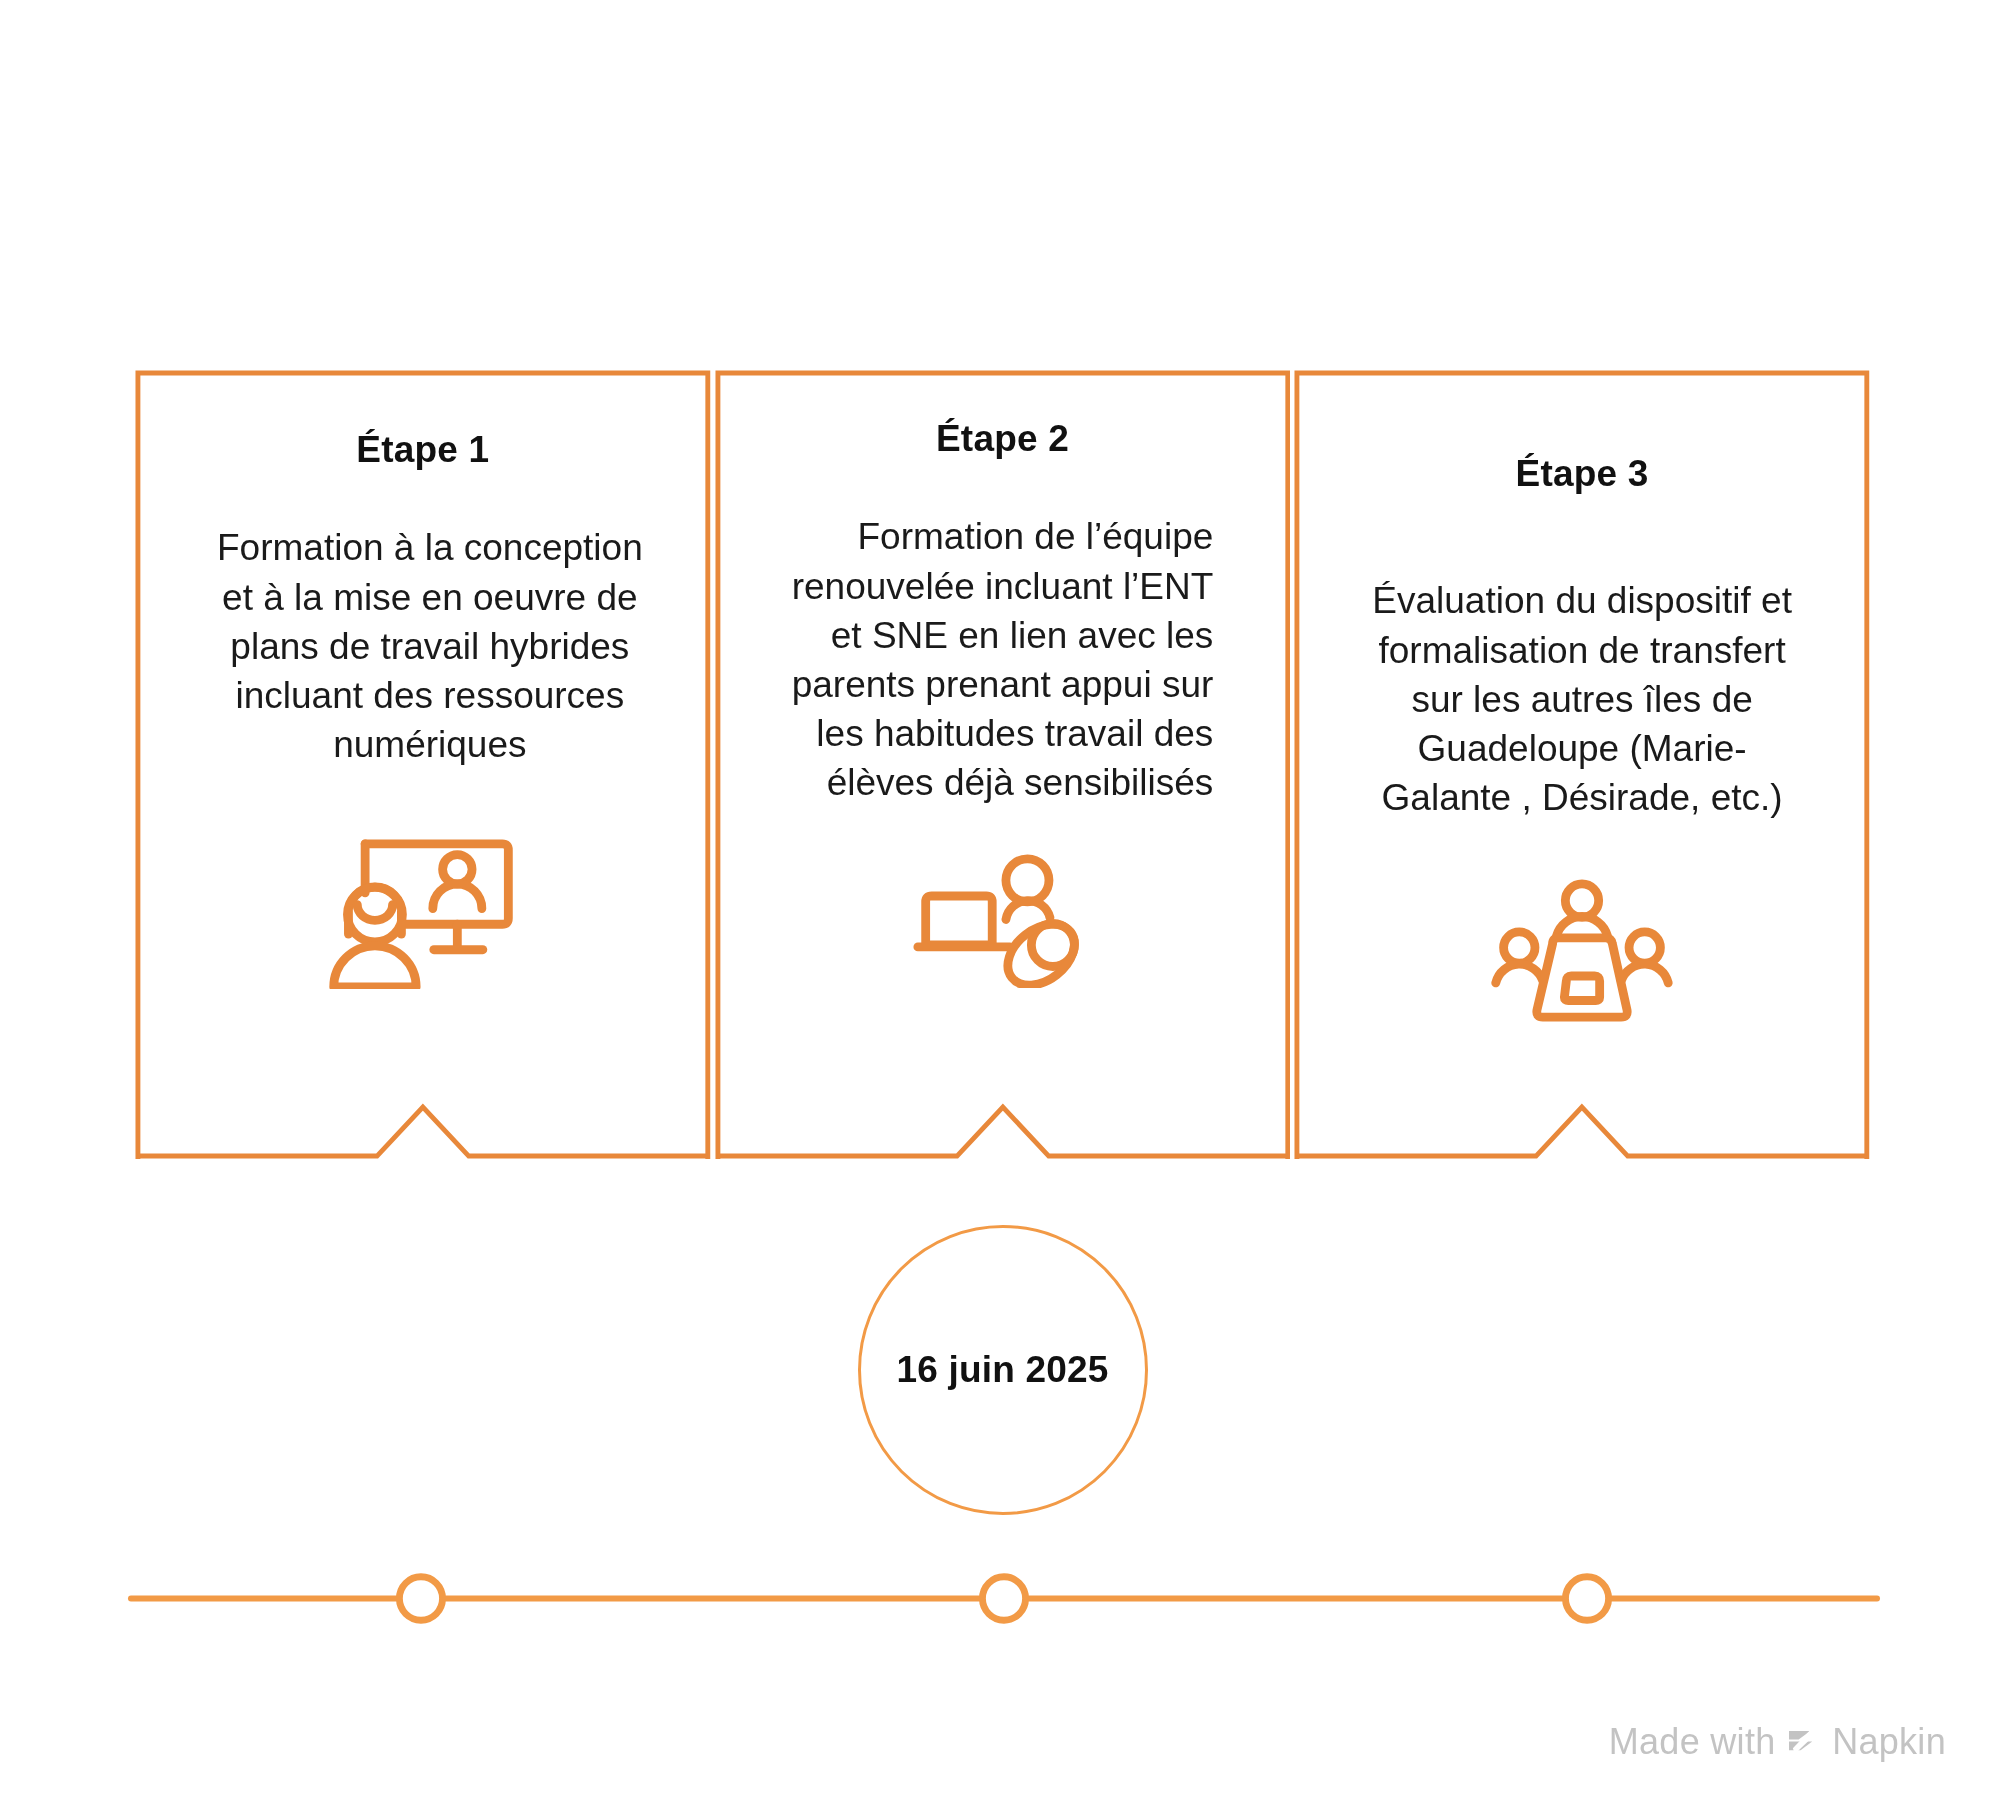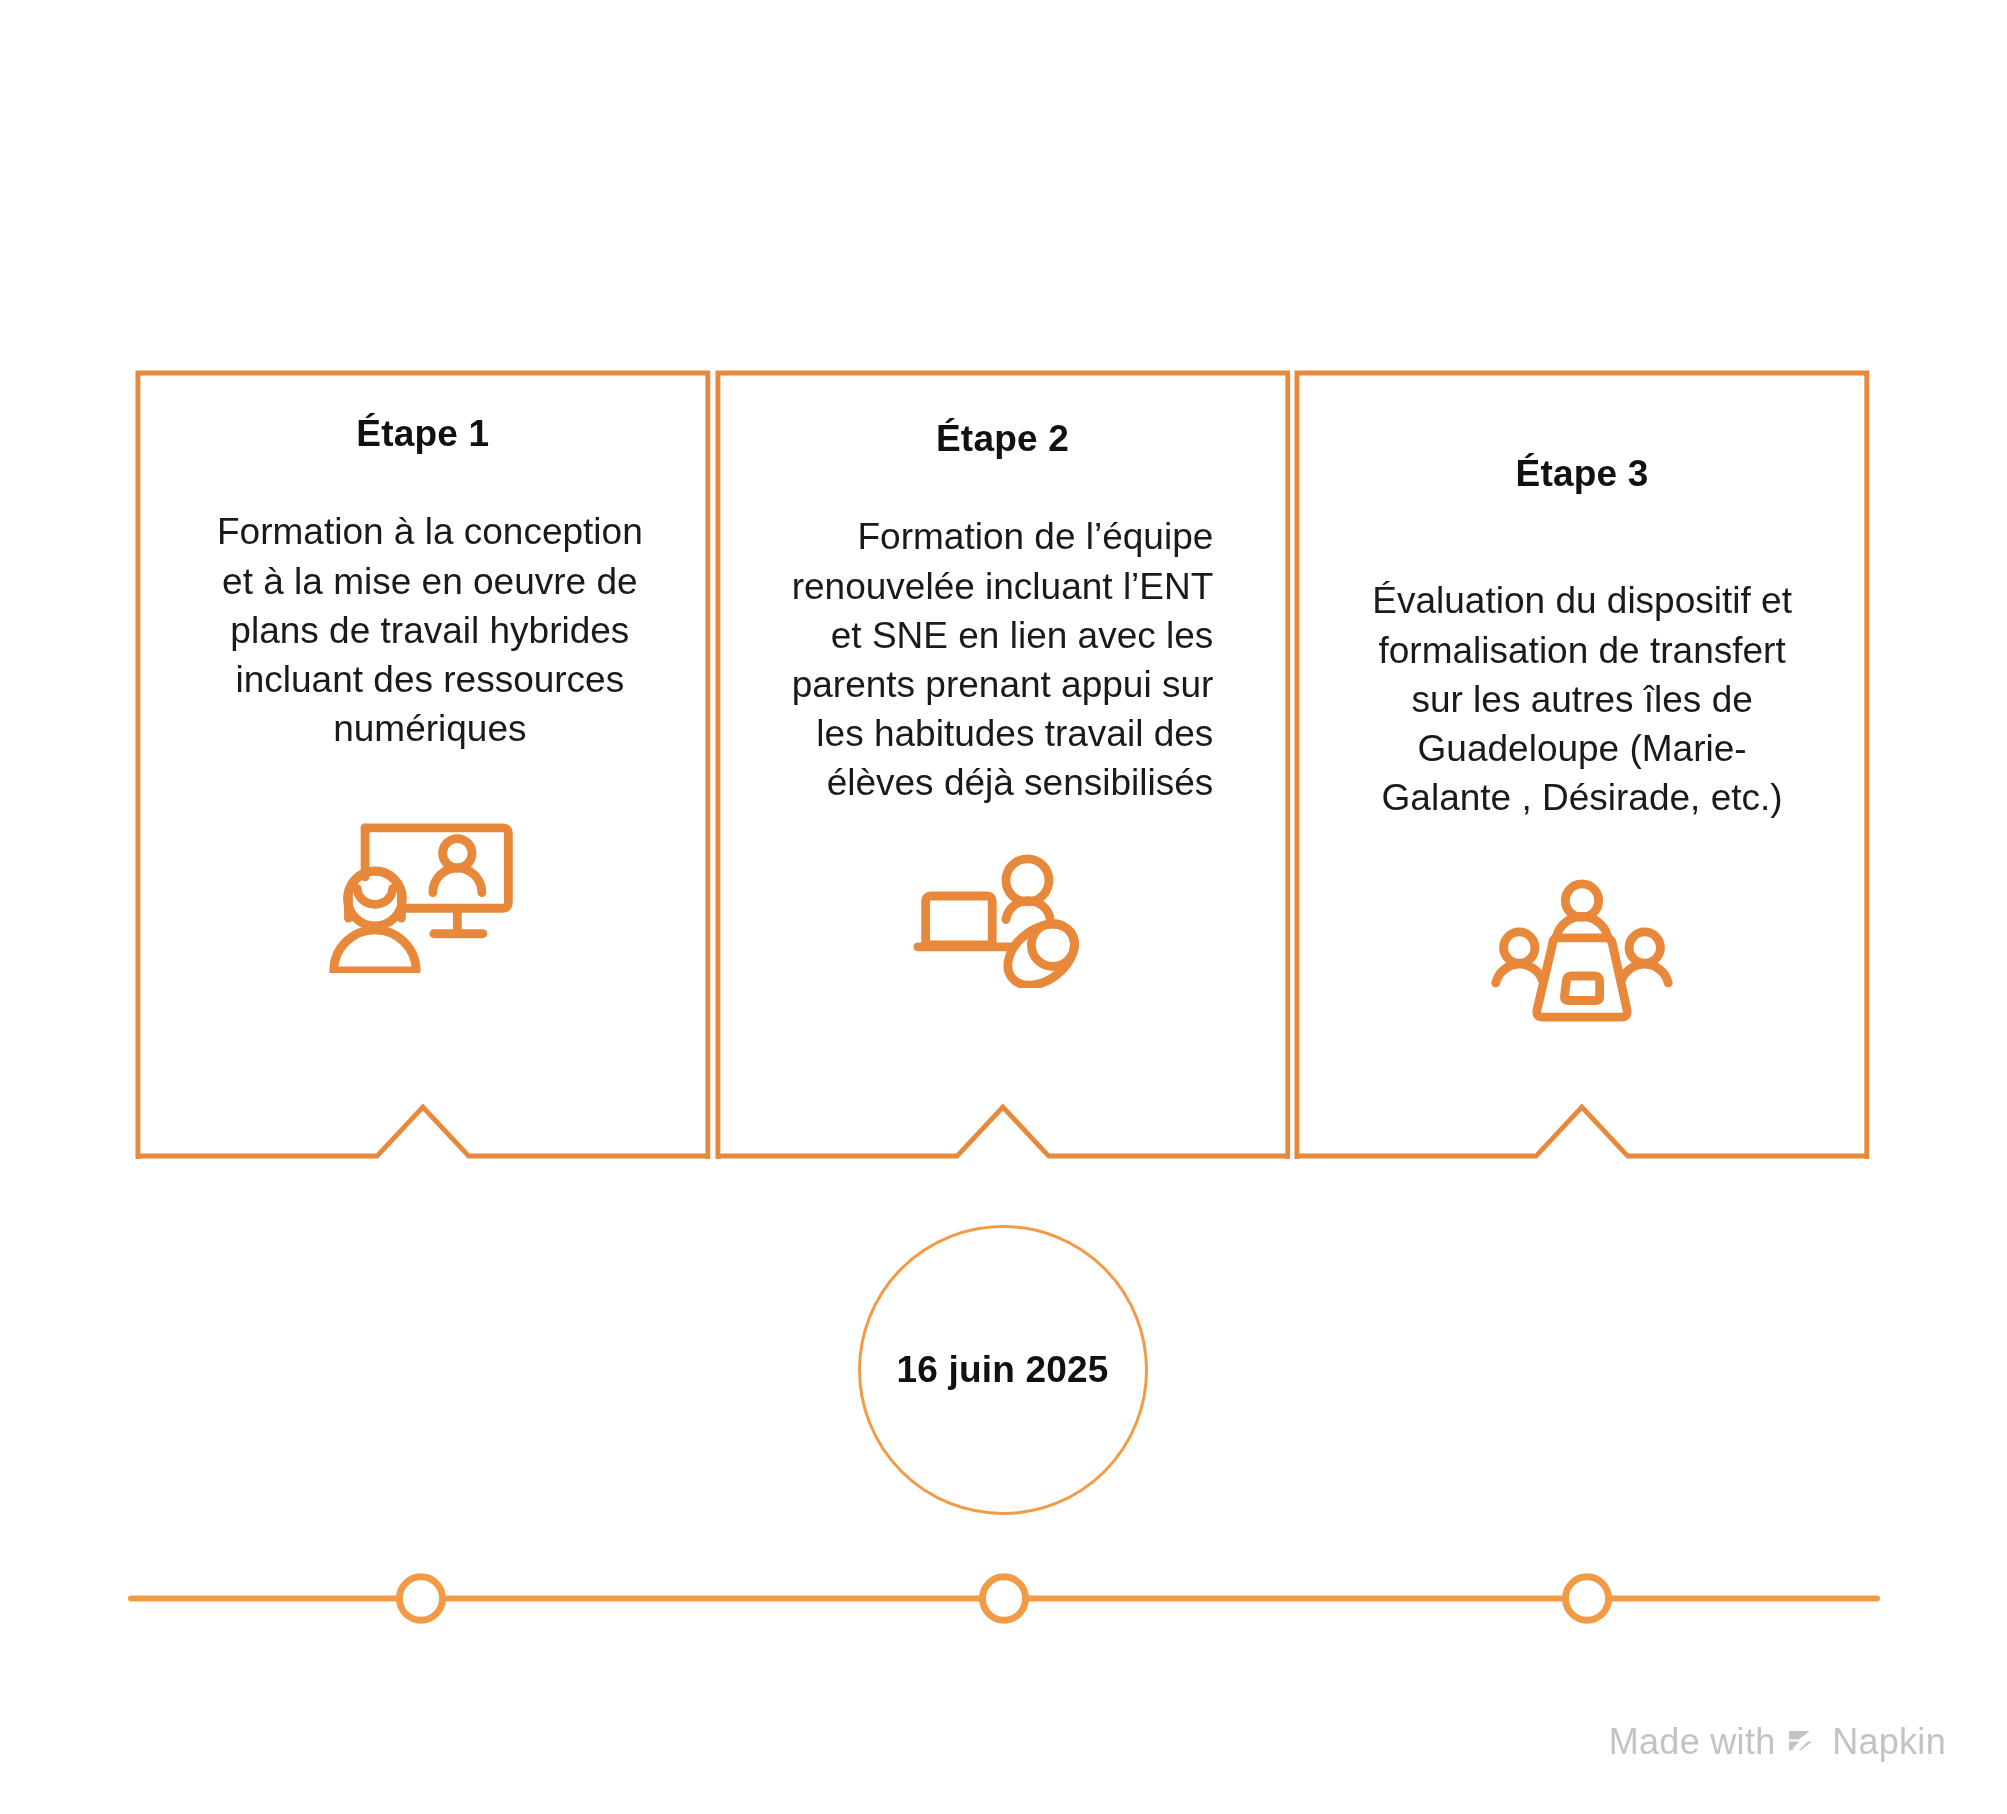--- a/index.html
+++ b/index.html
@@ -90,21 +90,21 @@
   }
 
   .card-icon {
     display: flex;
     align-items: center;
     justify-content: center;
   }
   .card-icon svg { display: block; }
 
   
-  .card-1 .card-inner { padding-top: 42px; }
+  .card-1 .card-inner { padding-top: 58px; }
   .card-1 .card-body  { margin-top: 51px; margin-left: 14px; }
   .card-1 .card-icon  { margin-top: 63px; }
 
   .card-2 .card-inner { padding-top: 47px; }
   .card-2 .card-body  { margin-top: 51px; text-align: right; }
   .card-2 .card-icon  { margin-top: 43px; }
 
   .card-3 .card-inner { padding-top: 82px; }
   .card-3 .card-body  { margin-top: 80px; }
   .card-3 .card-icon  { margin-top: 57px; }

